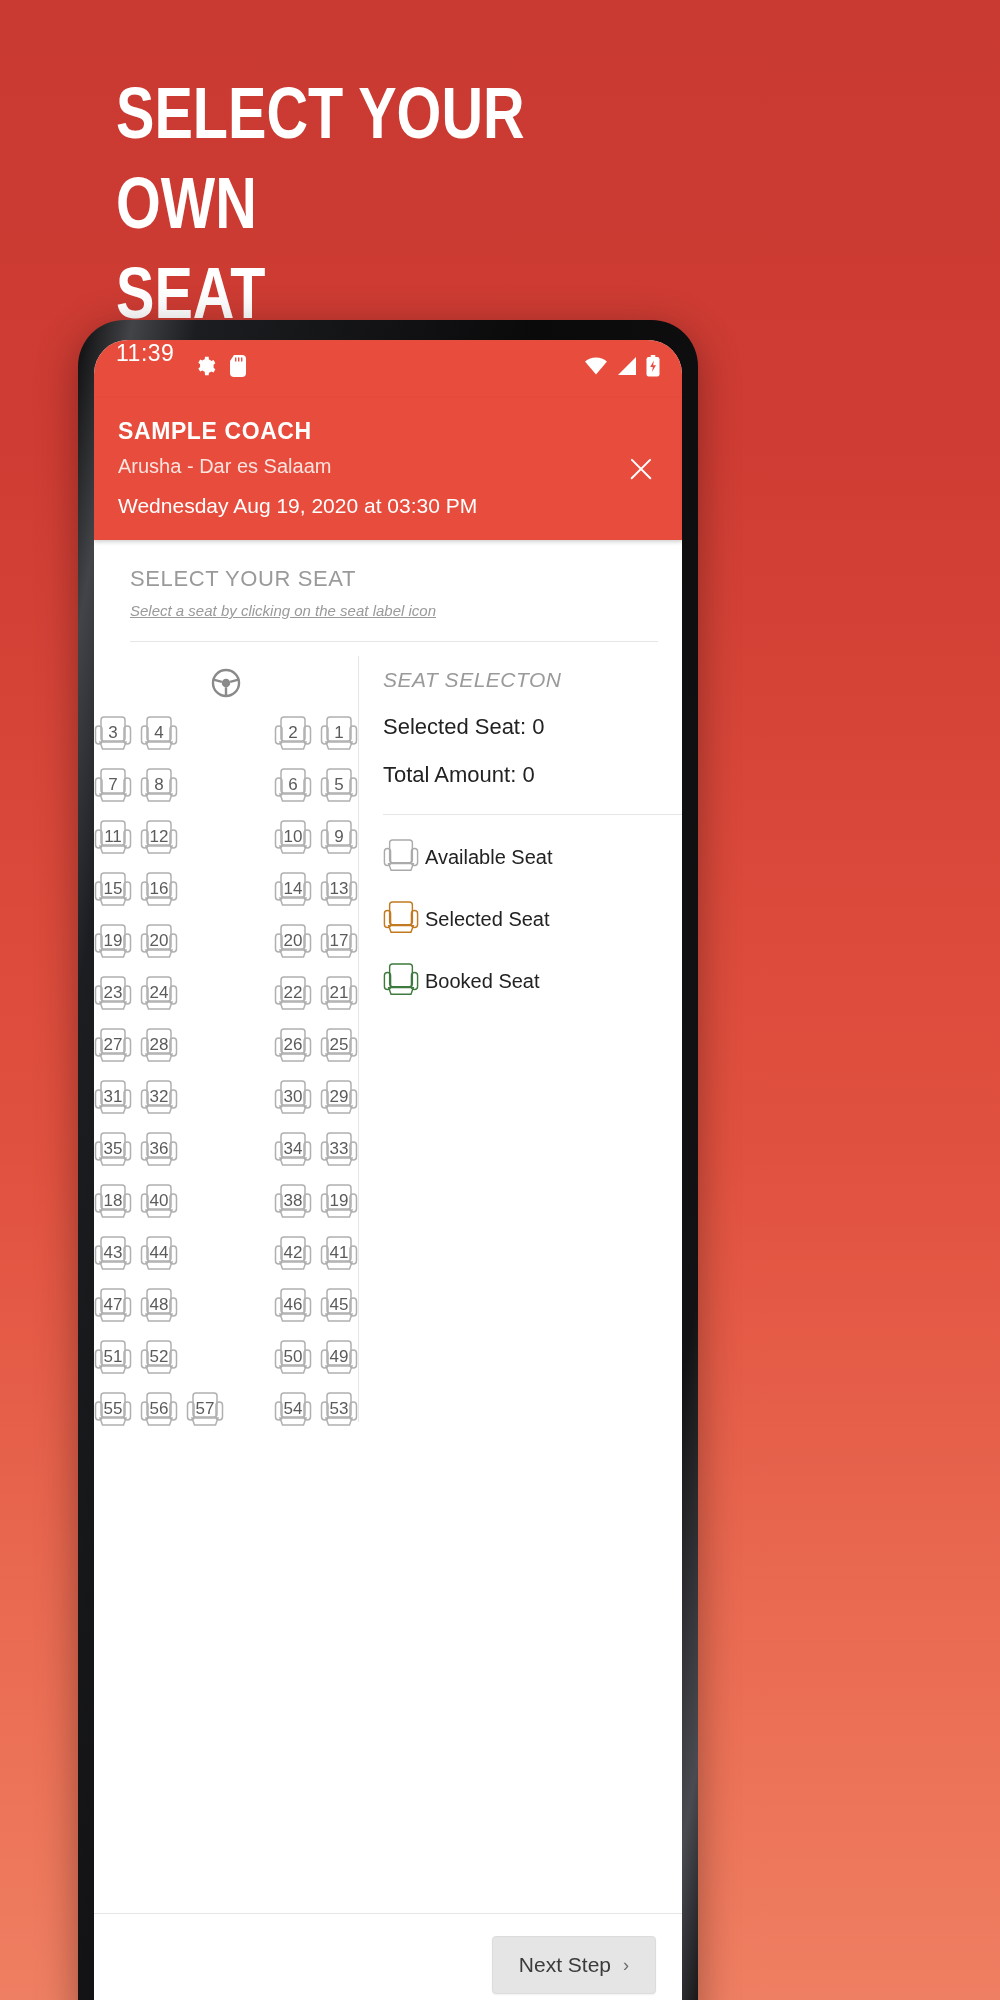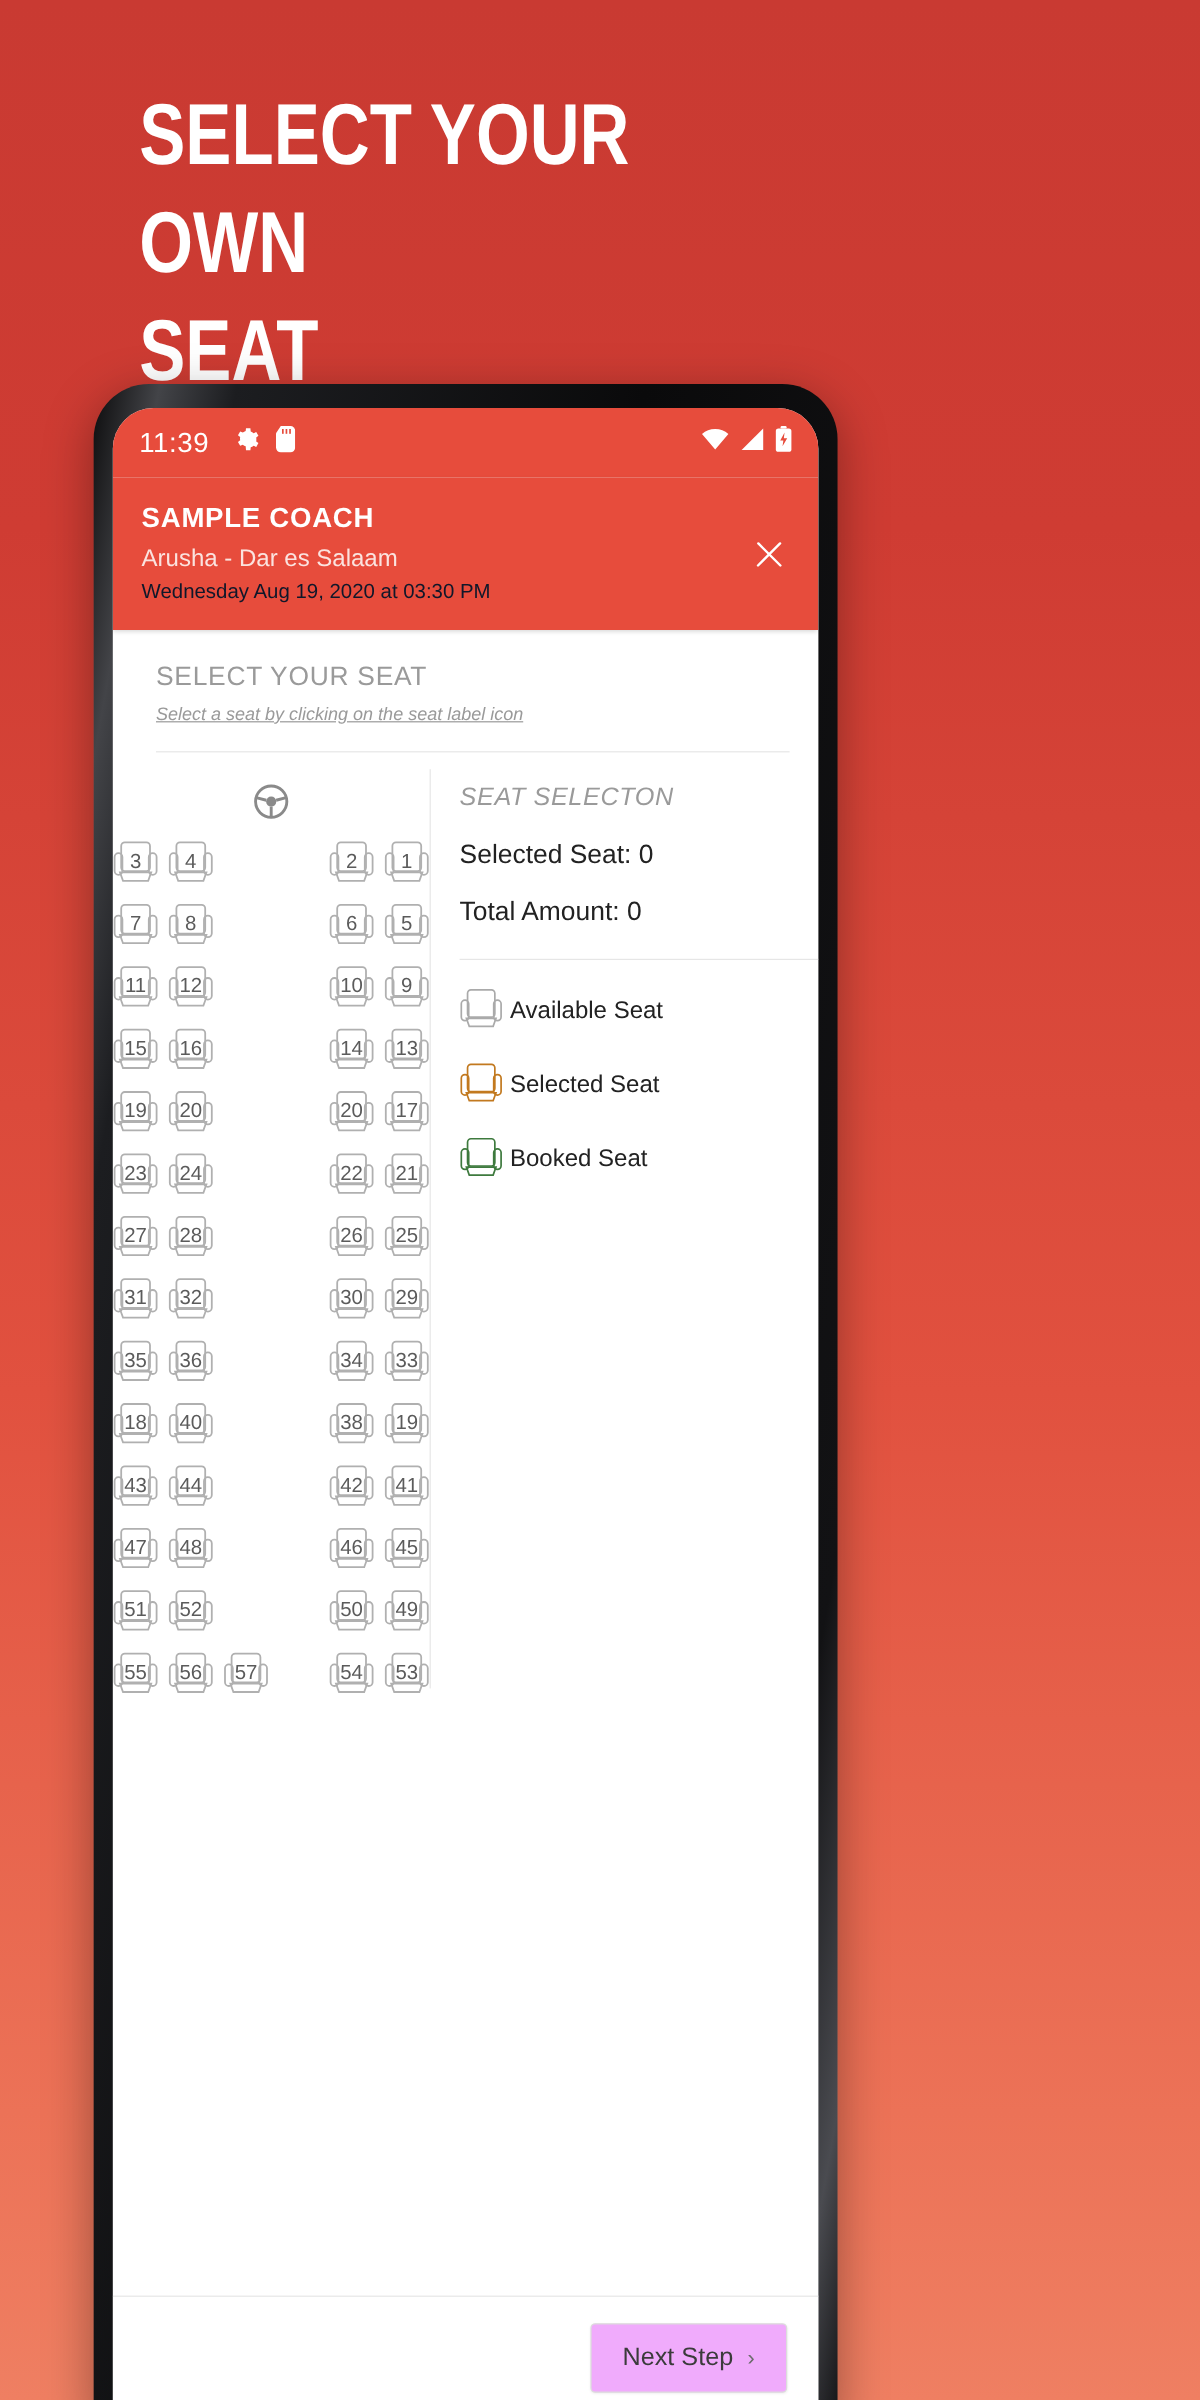--- a/index.html
+++ b/index.html
@@ -44,37 +44,37 @@
     position:absolute; right:72px; width:6px; border-radius:3px;
     background:linear-gradient(90deg,#3a3b3f,#17181a);
   }
   .side-btn.a{ top:255px; height:58px; }
   .side-btn.b{ top:330px; height:115px; }
   .side-btn.c{ top:560px; height:52px; }
 
   
   .statusbar{
     height:58px; background:#e74c3c; color:#fff;
-    display:flex; align-items:center; padding:0 22px;
+    display:flex; padding:0 22px;
     font-size:22px;
   }
   .sb-time{ font-size:23px; letter-spacing:.5px; }
   .sb-left-icons{ display:flex; align-items:center; gap:14px; margin-left:20px; }
   .sb-spacer{ flex:1; }
   .sb-right-icons{ display:flex; align-items:center; gap:8px; }
 
   
   .appheader{
     background:#e74c3c; color:#fff; padding:20px 24px 22px 24px;
     position:relative;
     box-shadow:0 2px 4px rgba(0,0,0,.18);
   }
   .ah-title{ font-size:23px; font-weight:bold; letter-spacing:.6px; }
   .ah-route{ font-size:20px; margin-top:10px; color:#fbe3df; }
-  .ah-date{ font-size:17px; margin-top:5px; color:#0f172a; }
+  .ah-date{ font-size:21px; margin-top:16px; color:#ffffff; }
   .ah-close{
     position:absolute; right:24px; top:50%; transform:translateY(-50%);
     width:34px; height:34px; cursor:pointer;
   }
   .ah-close:before,.ah-close:after{
     content:""; position:absolute; left:3px; top:16px; width:28px; height:2.4px;
     background:#fff; border-radius:2px;
   }
   .ah-close:before{ transform:rotate(45deg); }
   .ah-close:after{ transform:rotate(-45deg); }
@@ -123,21 +123,21 @@
 
   
   .footer{
     position:absolute; left:0; right:0; bottom:0;
     border-top:1px solid #e6e6e6;
     padding:22px 26px 26px 26px;
     display:flex; justify-content:flex-end;
     background:#fff;
   }
   .next-btn{
-    border:1px solid #dcdcdc; background:#f0abfc; border-radius:4px;
+    border:1px solid #dcdcdc; background:#e5e5e5; border-radius:4px;
     padding:16px 26px; font-size:21px; color:#3b3b3b;
     display:flex; align-items:center; gap:12px; cursor:pointer;
     box-shadow:0 1px 2px rgba(0,0,0,.06);
   }
   .chev{ font-size:18px; color:#6b6b6b; }
 </style>
 </head>
 <body>
 
 <div class="headline">

